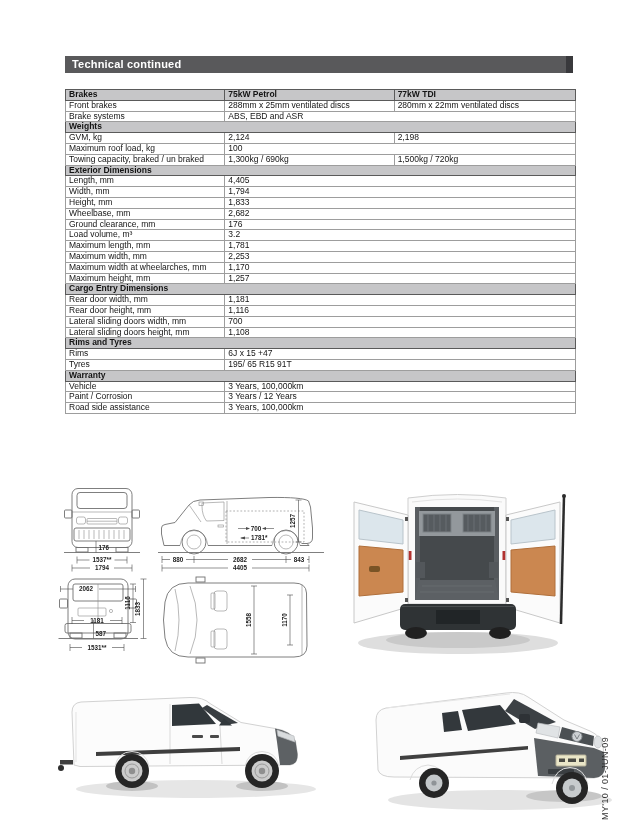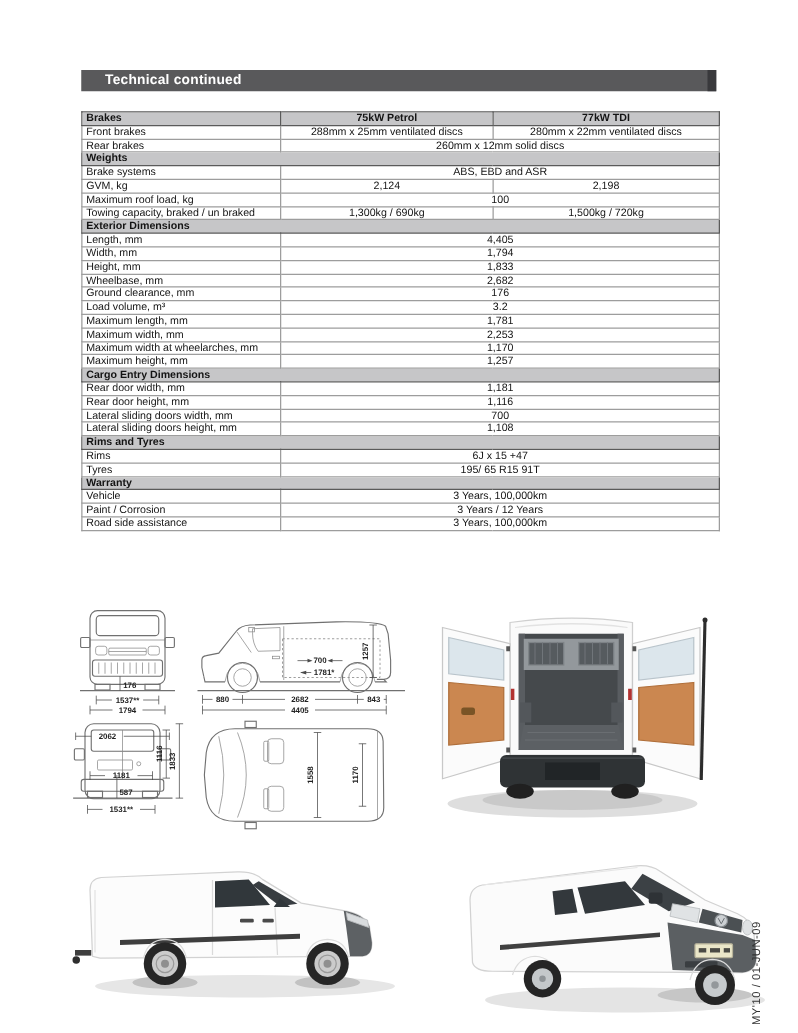--- a/index.html
+++ b/index.html
@@ -1,27 +1,27 @@
 <!DOCTYPE html>
 <html><head>
 <meta charset="utf-8">
 <style>
   html,body{margin:0;padding:0;background:#fff;}
   .page{position:relative;width:638px;height:826px;background:#ffffff;
         font-family:"Liberation Sans",sans-serif;overflow:hidden;}
   .title-bar{position:absolute;left:65px;top:56px;width:508px;height:17px;
         background:#59595b;color:#ffffff;font-size:11px;font-weight:bold;
-        line-height:17px;padding-left:19px;box-sizing:border-box;letter-spacing:.2px;}
+        line-height:17px;padding-left:7px;box-sizing:border-box;letter-spacing:.2px;}
   .title-bar-cap{position:absolute;right:0;top:0;width:7px;height:17px;background:#39393c;}
   .spec-table{position:absolute;left:65px;top:89px;width:511px;
         border-collapse:collapse;table-layout:fixed;}
   .spec-table td{border:1px solid #9d9d9d;font-size:8.5px;color:#141414;
         height:9.7px;line-height:9.8px;padding:0 3px;white-space:nowrap;overflow:hidden;}
   .spec-table .label{text-align:left;}
-  .spec-table .val{text-align:center;}
+  .spec-table .val{text-align:left;}
   .spec-table .section-cell,.spec-table thead td{background:#c6c6c8;font-weight:bold;border-color:#5a5a5a;}
   svg.abs{position:absolute;overflow:visible;}
   svg text{font-family:"Liberation Sans",sans-serif;font-size:6.3px;font-weight:bold;fill:#222;}
   .outl{fill:none;stroke:#707070;stroke-width:.9;}
   .thin{fill:none;stroke:#8a8a8a;stroke-width:.6;}
   .dim{fill:none;stroke:#4a4a4a;stroke-width:.6;}
   .dash{fill:none;stroke:#909090;stroke-width:.7;stroke-dasharray:1.8 1.8;}
   .side-note{position:absolute;left:600px;top:692px;height:128px;
         writing-mode:vertical-rl;transform:rotate(180deg);
         font-size:9px;color:#333;letter-spacing:.4px;white-space:nowrap;}
@@ -49,29 +49,25 @@
         <td class="val">77kW TDI</td>
       </tr>
     </thead>
     <tbody id="spec-rows">
         <tr>
           <td class="label">Front brakes</td>
           <td class="val">288mm x 25mm ventilated discs</td>
           <td class="val">280mm x 22mm ventilated discs</td>
         </tr>
         <tr>
-          <td class="label">Rear brakes</td>
-          <td class="val" colspan="2">260mm x 12mm solid discs</td>
-        </tr>
-        <tr>
-          <td class="label section-cell" colspan="3">Weights</td>
-        </tr>
-        <tr>
           <td class="label">Brake systems</td>
           <td class="val" colspan="2">ABS, EBD and ASR</td>
+        </tr>
+        <tr>
+          <td class="label section-cell" colspan="3">Weights</td>
         </tr>
         <tr>
           <td class="label">GVM, kg</td>
           <td class="val">2,124</td>
           <td class="val">2,198</td>
         </tr>
         <tr>
           <td class="label">Maximum roof load, kg</td>
           <td class="val" colspan="2">100</td>
         </tr>

